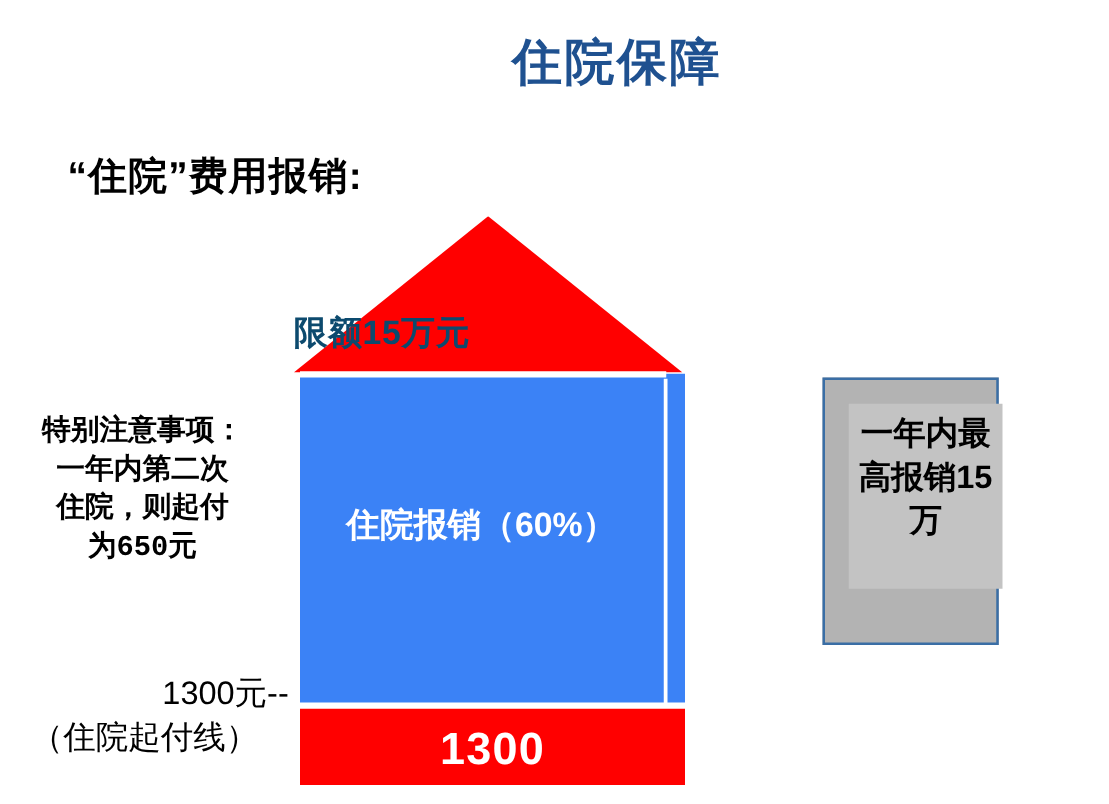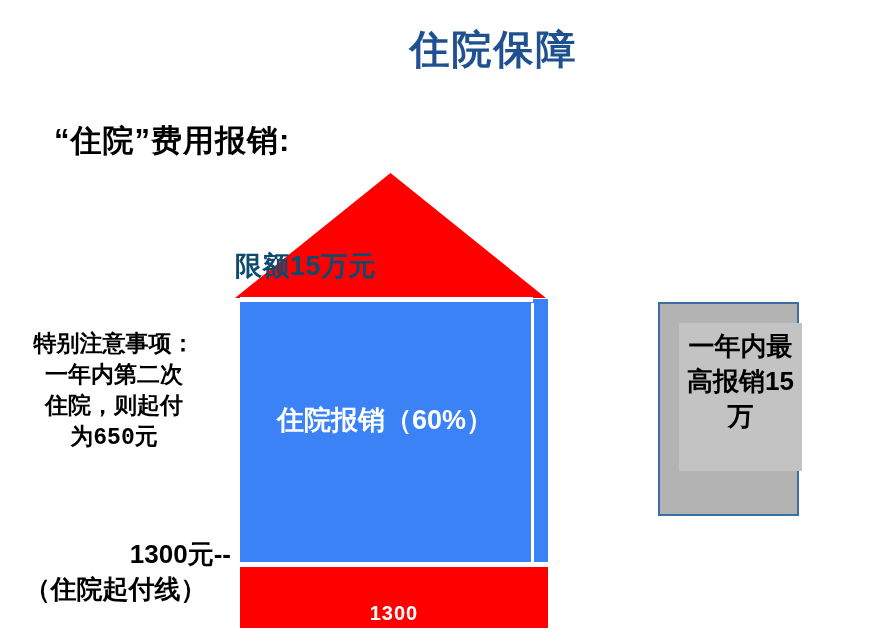--- a/index.html
+++ b/index.html
@@ -136,25 +136,24 @@
     height: 63px;
     background: #FF0000;
   }
 
   #base-label {
     position: absolute;
     left: 0;
     top: 13px;
     width: 308px;
     text-align: center;
-    font-size: 20px;
+    font-size: 36px;
     font-weight: bold;
     color: #ffffff;
     letter-spacing: 1px;
-    margin-top: 24px;
   }
 
   
   #left-note {
     position: absolute;
     left: 0;
     top: 330px;
     width: 228px;
     text-align: center;
     font-size: 23px;
@@ -166,21 +165,21 @@
   #left-note .note-line { display: block; white-space: nowrap; }
 
   
   #deductible-caption {
     position: absolute;
     left: 0;
     top: 537px;
     width: 231px;
     text-align: right;
     font-size: 26px;
-    font-weight: bold;
+    font-weight: normal;
     line-height: 35px;
     color: #000000;
   }
   #deductible-caption .cap-line { display: block; white-space: nowrap; }
   #deductible-caption .cap-line.second { text-align: center; }
 
   
   #side-panel {
     position: absolute;
     left: 658px;

